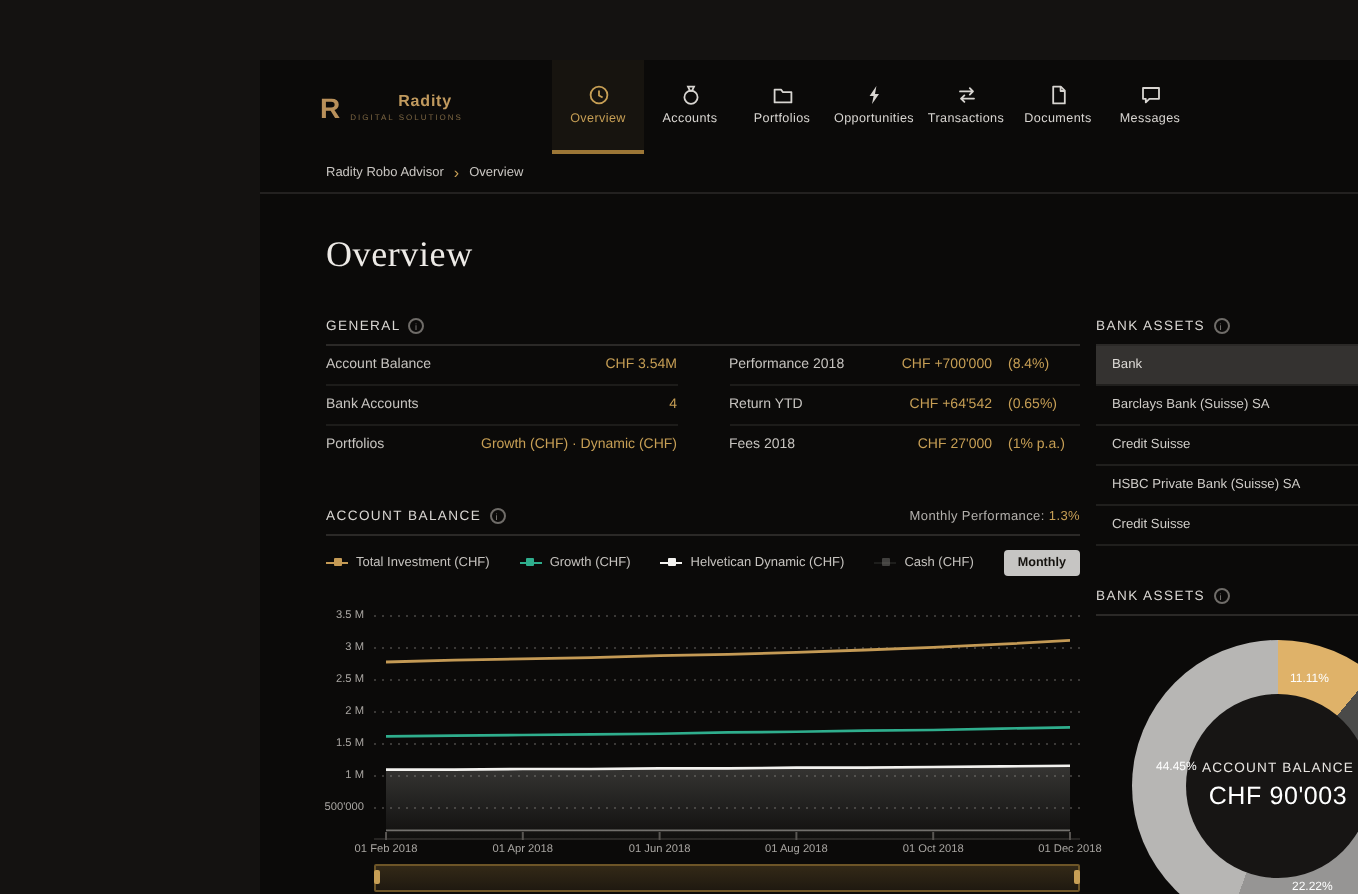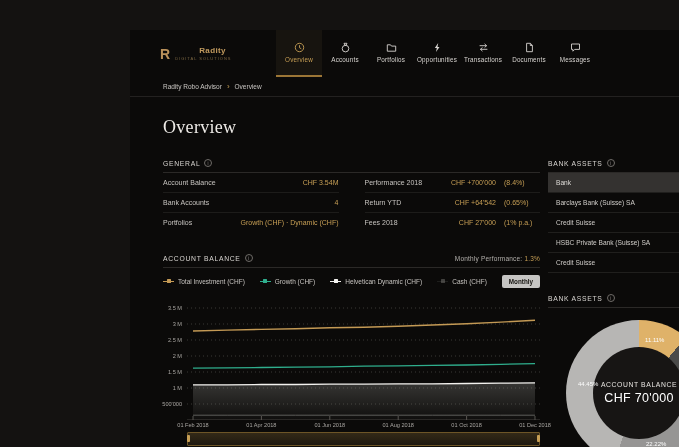--- a/index.html
+++ b/index.html
@@ -324,21 +324,21 @@
 
         <section class="ba2">
           <div class="sec-head">
             <span>BANK ASSETS</span>
             <span class="info"></span>
           </div>
           <div class="donut-wrap">
             <div class="donut" id="donut" style="background: conic-gradient(rgb(223, 178, 105) 0deg, rgb(223, 178, 105) 40deg, rgb(74, 74, 73) 40deg, rgb(74, 74, 73) 120deg, rgb(150, 149, 148) 120deg, rgb(150, 149, 148) 200deg, rgb(183, 182, 180) 200deg, rgb(183, 182, 180) 360deg);"></div>
             <div class="donut-hole">
               <span class="hole-label">ACCOUNT BALANCE</span>
-              <span class="hole-value">CHF 70'000</span>
+              <span class="hole-value">CHF 90'003</span>
             </div>
             <span class="slice-label sl0">11.11%</span>
             <span class="slice-label sl2">22.22%</span>
             <span class="slice-label sl3">44.45%</span>
           </div>
         </section>
       </aside>
     </div>
   </div>
 </div>

